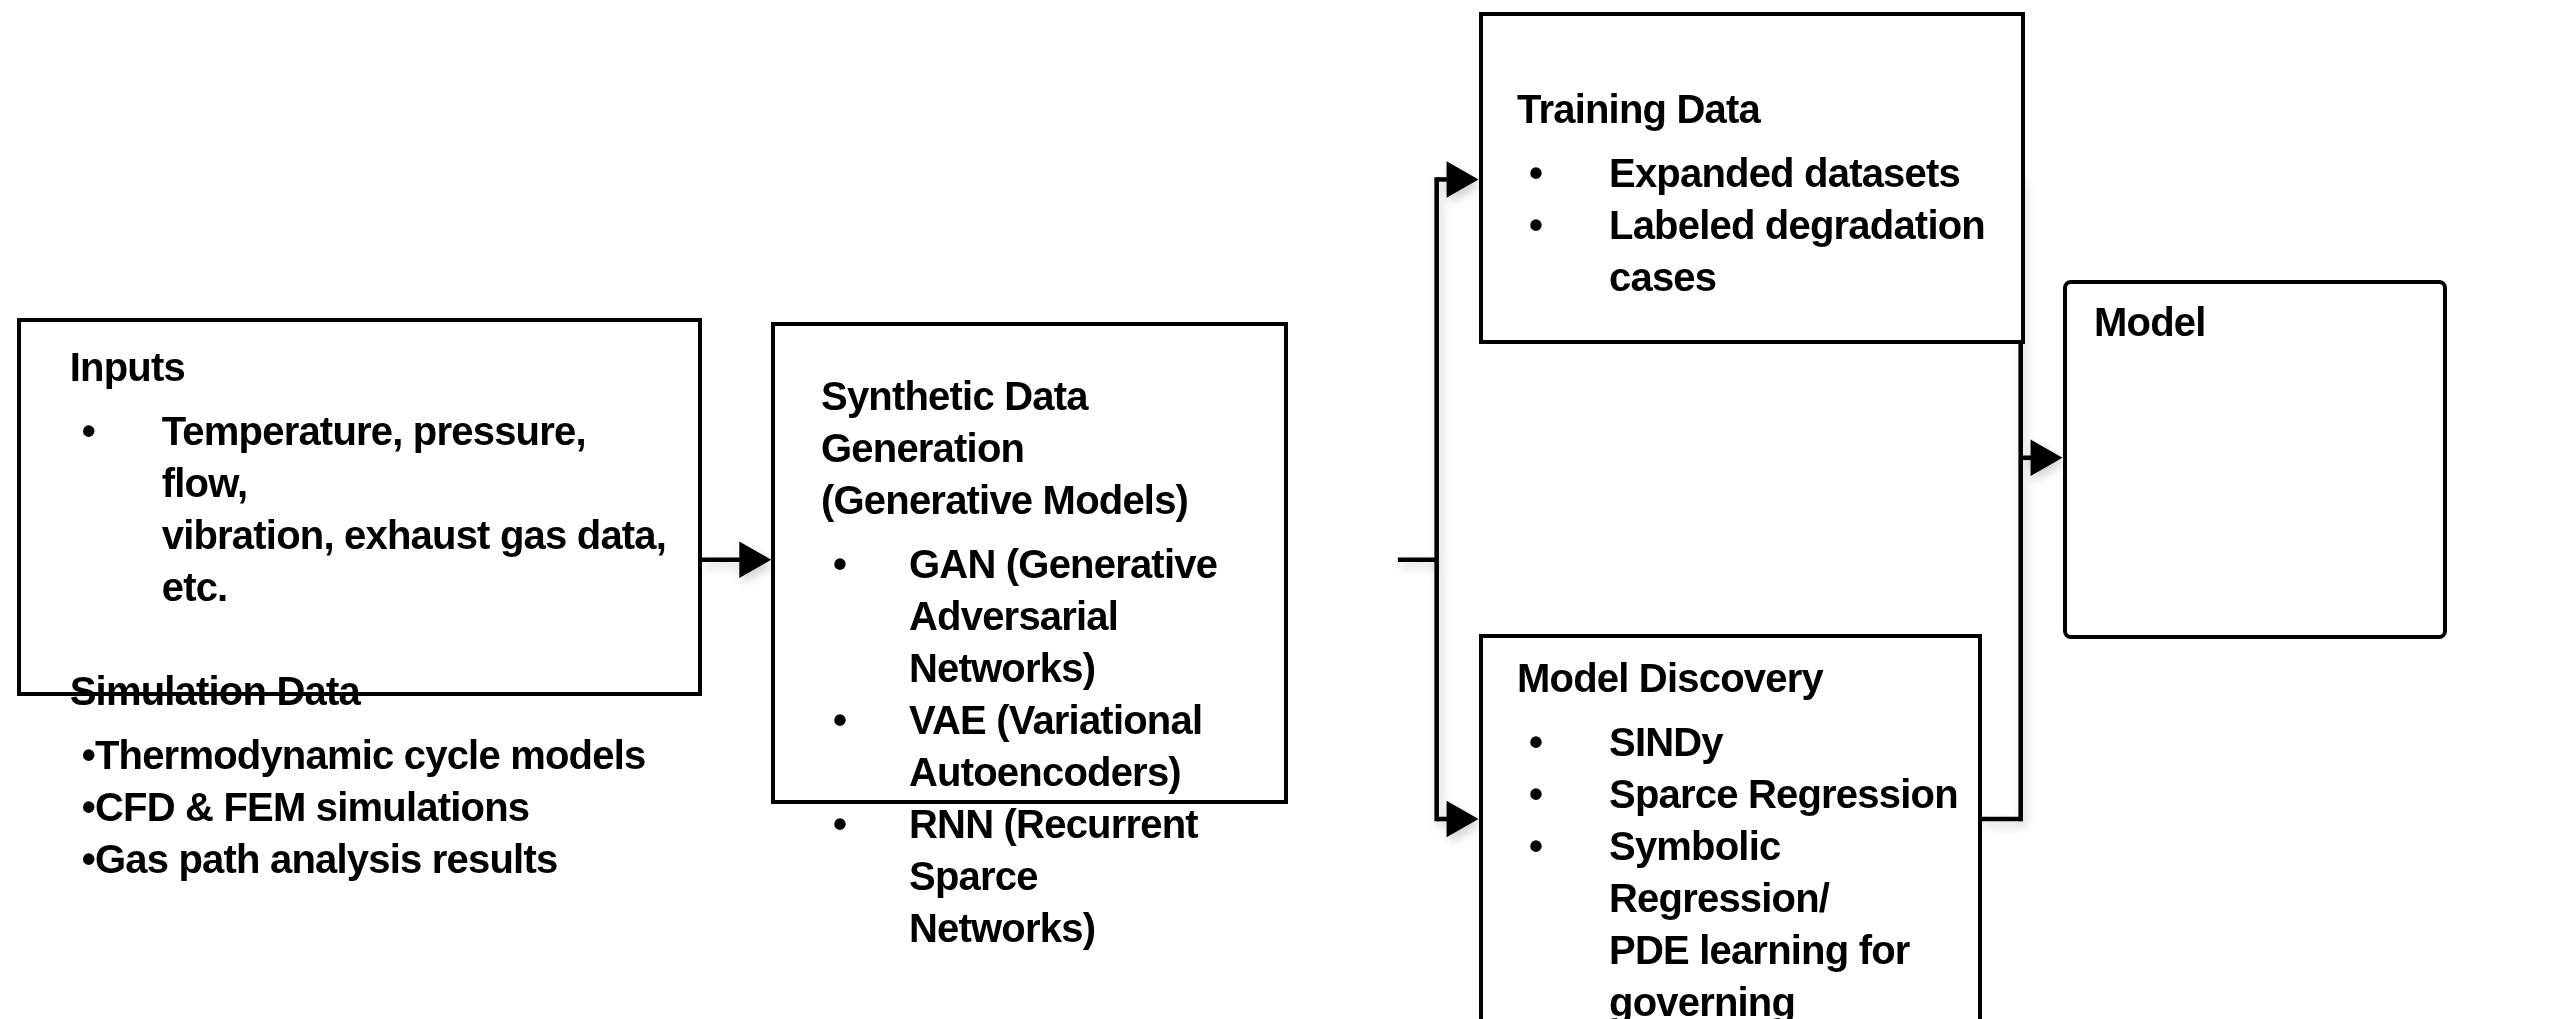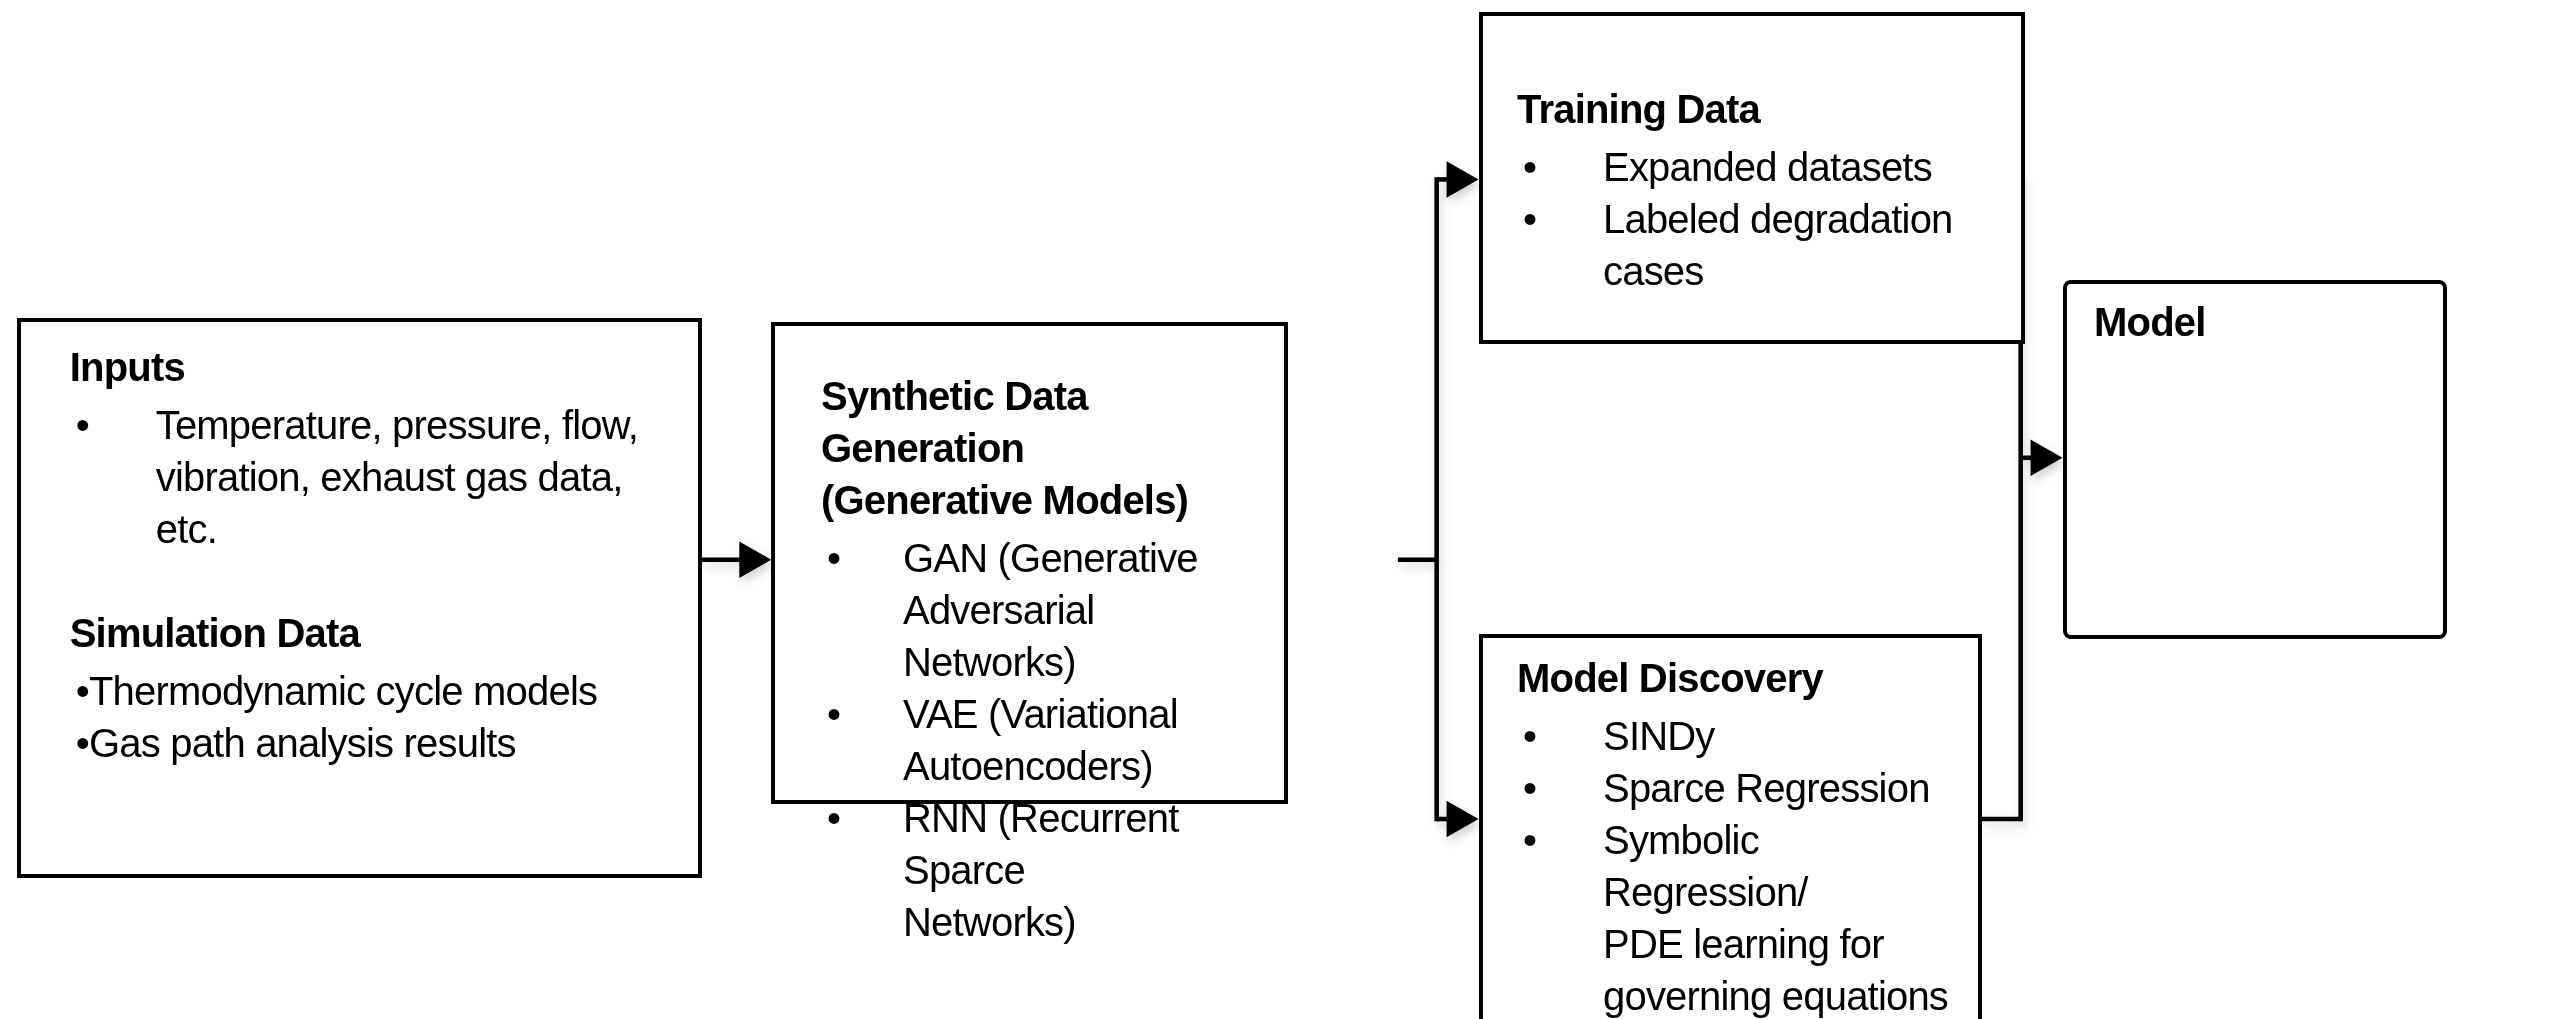--- a/index.html
+++ b/index.html
@@ -32,42 +32,43 @@
     font-size: 40px;
     line-height: 52px;
     letter-spacing: -0.02em;
   }
   .box-title {
     font-weight: 700;
     white-space: pre-line;
   }
   ul.bullets {
     list-style: none;
-    margin: 6px;
+    margin: 12px;
     padding: 0;
+    font-weight: bold;
   }
   ul.bullets li {
     display: flex;
     align-items: flex-start;
   }
   ul.bullets li .li-text {
     white-space: pre-line;
     min-width: 0;
   }
   ul.bullets.hanging li::before {
     content: "\2022";
     flex: 0 0 var(--marker, 80px);
   }
   ul.bullets.tight li::before {
     content: "\2022";
     flex: 0 0 auto;
   }
   
   #box-inputs {
-    left: 16.7px; top: 318px; width: 685px; height: 560px;
+    left: 16.7px; top: 318px; width: 685px; height: 378px;
     padding: 19px 15px 0 49px;
     --marker: 80px;
   }
   #box-inputs .section-2 { margin-top: 52px; }
   #box-synthetic {
     left: 771px; top: 322px; width: 517px; height: 482px;
     padding: 44px 7.6px 0 46px;
     --marker: 76px;
   }
   #box-training {
@@ -136,20 +137,23 @@
         </li>
       </ul>
     </div>
     <div class="section-2">
       <div class="box-title">Simulation Data</div>
       <ul class="bullets tight">
         <li>
           <span class="li-text">Thermodynamic cycle models</span>
         </li>
         <li>
+          <span class="li-text">CFD &amp; FEM simulations</span>
+        </li>
+        <li>
           <span class="li-text">Gas path analysis results</span>
         </li>
       </ul>
     </div>
   </div>
 
   <div class="box" id="box-synthetic">
     <div class="box-title">Synthetic Data Generation
 (Generative Models)</div>
     <ul class="bullets hanging">

